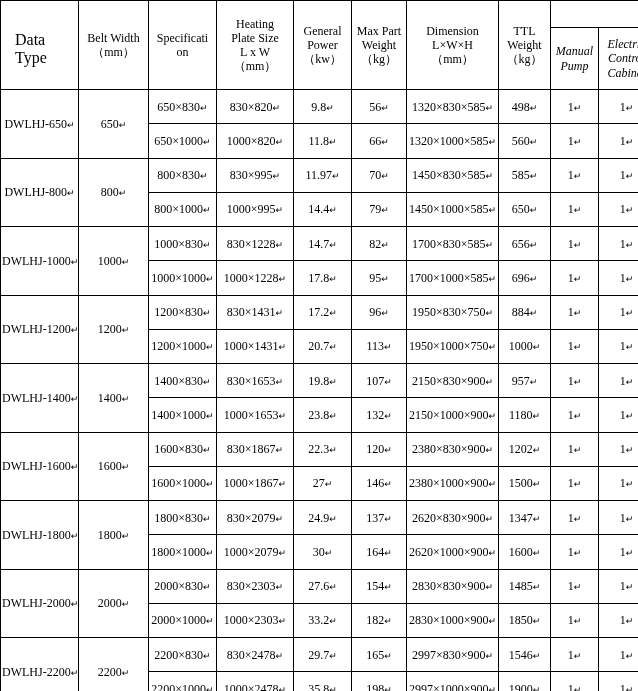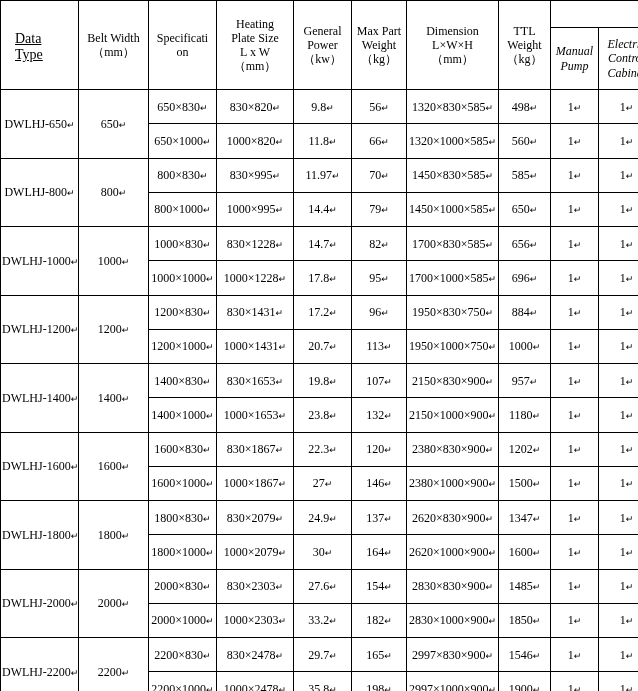--- a/index.html
+++ b/index.html
@@ -41,24 +41,23 @@
   .corner .item-lbl {
     position: absolute;
     top: 3px;
     left: 28px;
     font-size: 12px;
   }
   .corner .data-lbl {
     position: absolute;
     top: 30px;
     left: 14px;
-    font-size: 14px;
+    font-size: 16px;
     line-height: 1.15;
     text-align: left;
-    text-decoration: underline;
   }
   .model {
     font-size: 12.5px;
   }
   .num {
     font-size: 12px;
   }
   .acc-head {
     font-size: 12px;
     line-height: 1.15;

